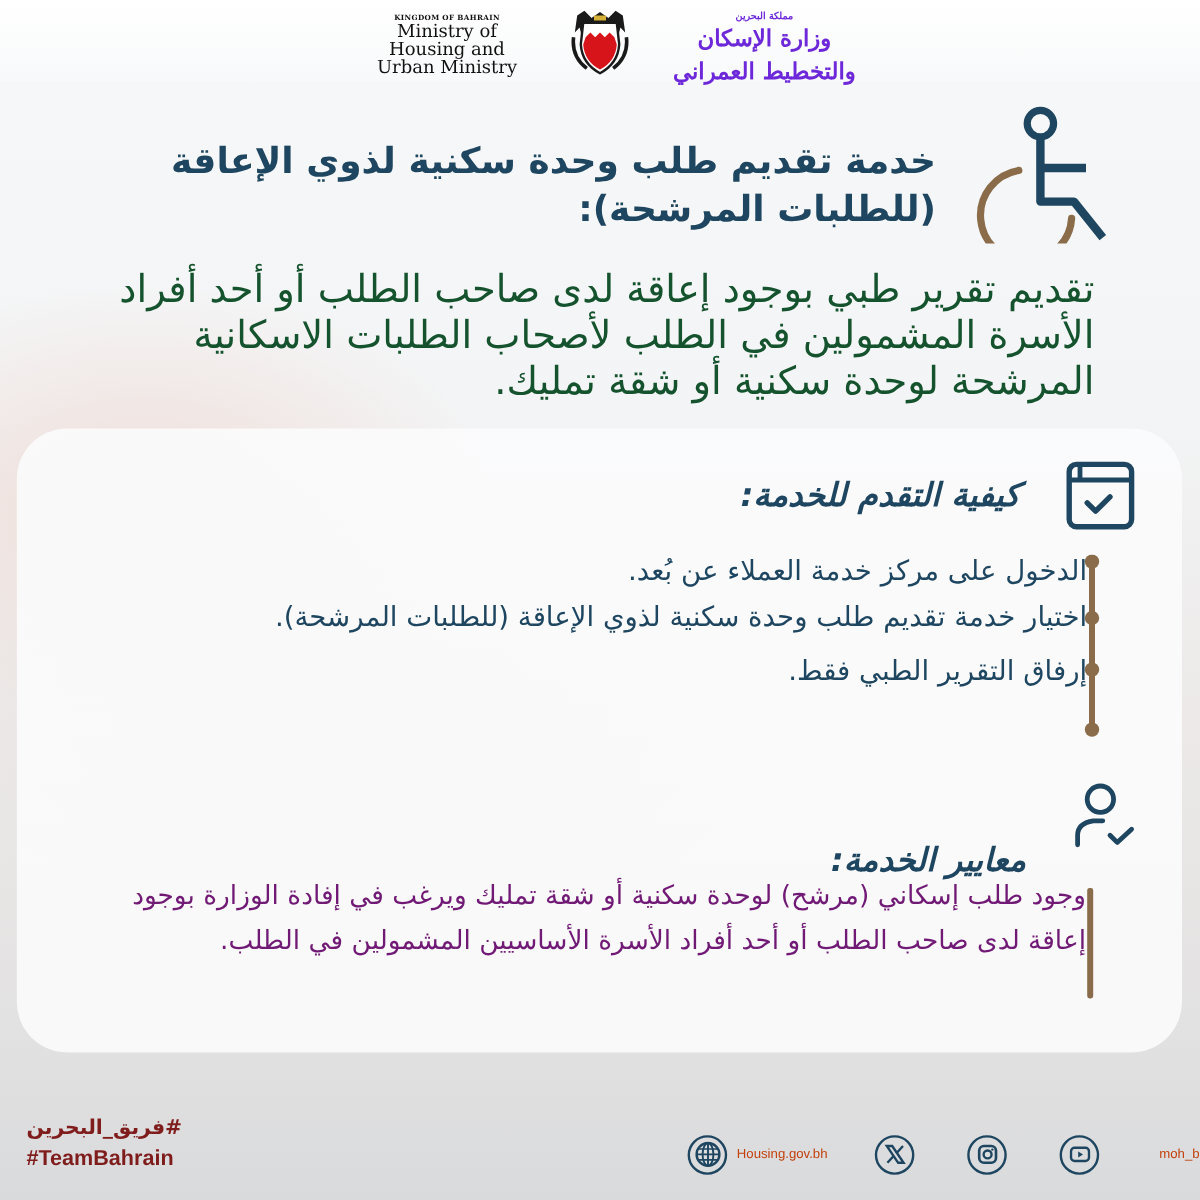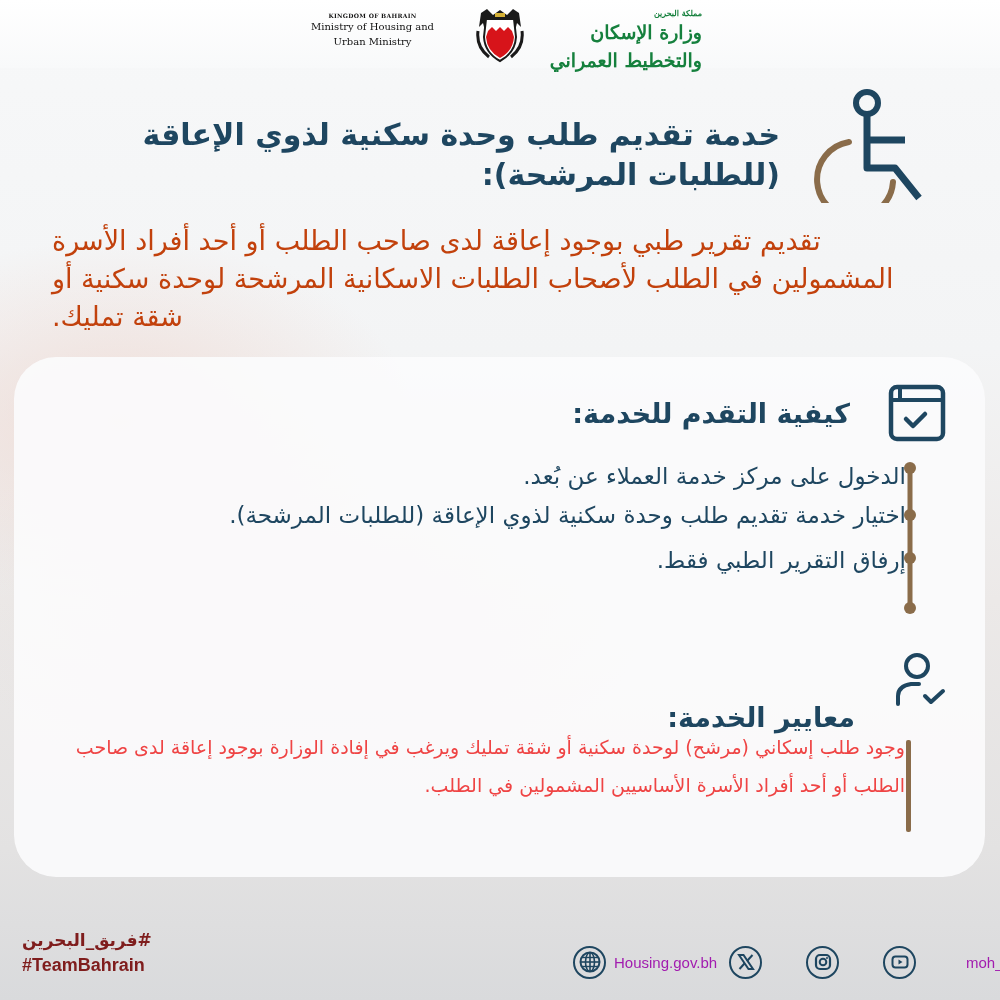--- a/index.html
+++ b/index.html
@@ -15,81 +15,81 @@
   }
   .header-band {
     position:absolute; left:0; top:0; width:1000px; height:68px;
     background:linear-gradient(180deg,#ffffff 0%, #f8f9fa 100%);
   }
   .logo-en {
     position:absolute; left:305px; top:12px; width:135px; text-align:center;
     font-family:"DejaVu Serif", serif; color:#111;
   }
   .logo-en .kingdom { font-size:6px; letter-spacing:0.3px; font-weight:bold; }
-  .logo-en .name { font-size:10px; line-height:15px; }
+  .logo-en .name { font-size:15px; line-height:15px; }
   .emblem { position:absolute; left:475px; top:7px; width:50px; height:56px; }
   .logo-ar {
-    position:absolute; left:532px; top:8px; width:170px; text-align:right;
-    font-family:"DejaVu Serif", serif; color:#15803d;
+    position:absolute; left:552px; top:8px; width:170px; text-align:center;
+    font-family:"DejaVu Serif", serif; color:#6d28d9;
   }
   .logo-ar .kingdom { font-size:8px; font-weight:bold; }
   .logo-ar .name { font-size:19px; font-weight:bold; line-height:28px; }
 
   .title-icon { position:absolute; left:805px; top:78px; width:125px; height:125px; }
   .main-title {
     position:absolute; right:220px; top:115px; width:700px;
     direction:rtl; 
     font-size:30px; font-weight:bold; line-height:40px; color:#1e4660;
   }
   .intro {
     position:absolute; right:88px; top:222px; width:860px;
-    direction:rtl; text-align:left;
-    font-size:27px; line-height:38px; color:#c2410c;
+    direction:rtl; text-align:right;
+    font-size:32px; line-height:38px; color:#14532d;
   }
   .card {
     position:absolute; left:14px; top:357px; width:971px; height:520px;
     background:rgba(251,251,252,0.93);
     border-radius:42px;
   }
   .section-icon { position:absolute; }
   .section-title {
     position:absolute; direction:rtl; text-align:right;
-    font-size:27px; font-weight:bold; color:#1e4660;
+    font-size:27px; font-weight:bold; color:#1e4660;font-style:italic;
   }
   .steps {
     position:absolute; right:88px; top:458px; width:880px;
     direction:rtl;
   }
   .step {
     direction:rtl; text-align:right;
     font-size:23px; line-height:24px; height:36px; padding-right:6px;
     color:#1e4660; white-space:nowrap;
   }
   .timeline { position:absolute; left:900px; top:462px; width:20px; height:160px; }
   .criteria {
     position:absolute; right:95px; top:728px; width:840px;
     direction:rtl; text-align:right;
-    font-size:19px; line-height:38px; color:#ef4444;
+    font-size:22px; line-height:38px; color:#701a75;
   }
   .criteria-bar {
     position:absolute; left:906px; top:740px; width:5px; height:92px;
     background:#8a6c4a; border-radius:2px;
   }
   .hashtags { position:absolute; left:22px; top:928px; color:#7f1d1d; font-weight:bold; }
   .hashtags .ar { font-size:17px; direction:rtl; line-height:24px; }
   .hashtags .en { font-family:"Liberation Sans", sans-serif; font-size:18px; line-height:26px; }
   .footer { position:absolute; top:944px; height:36px; display:flex; align-items:center; }
   .footer-web { left:573px; }
   .footer-social { left:729px;gap:36px; }
   .footer .circ {
     width:33px; height:33px; border:2px solid #1e4660; border-radius:50%;
     display:flex; align-items:center; justify-content:center; margin-right:8px;
   }
   .footer .txt {
-    font-family:"Liberation Sans", sans-serif; font-size:15px; color:#a21caf;
+    font-family:"Liberation Sans", sans-serif; font-size:11px; color:#c2410c;
   }
 </style>
 </head>
 <body>
 
 <div class="header-band"></div>
 
 <div class="logo-en">
   <div class="kingdom">KINGDOM OF BAHRAIN</div>
   <div class="name">Ministry of Housing and</div>

